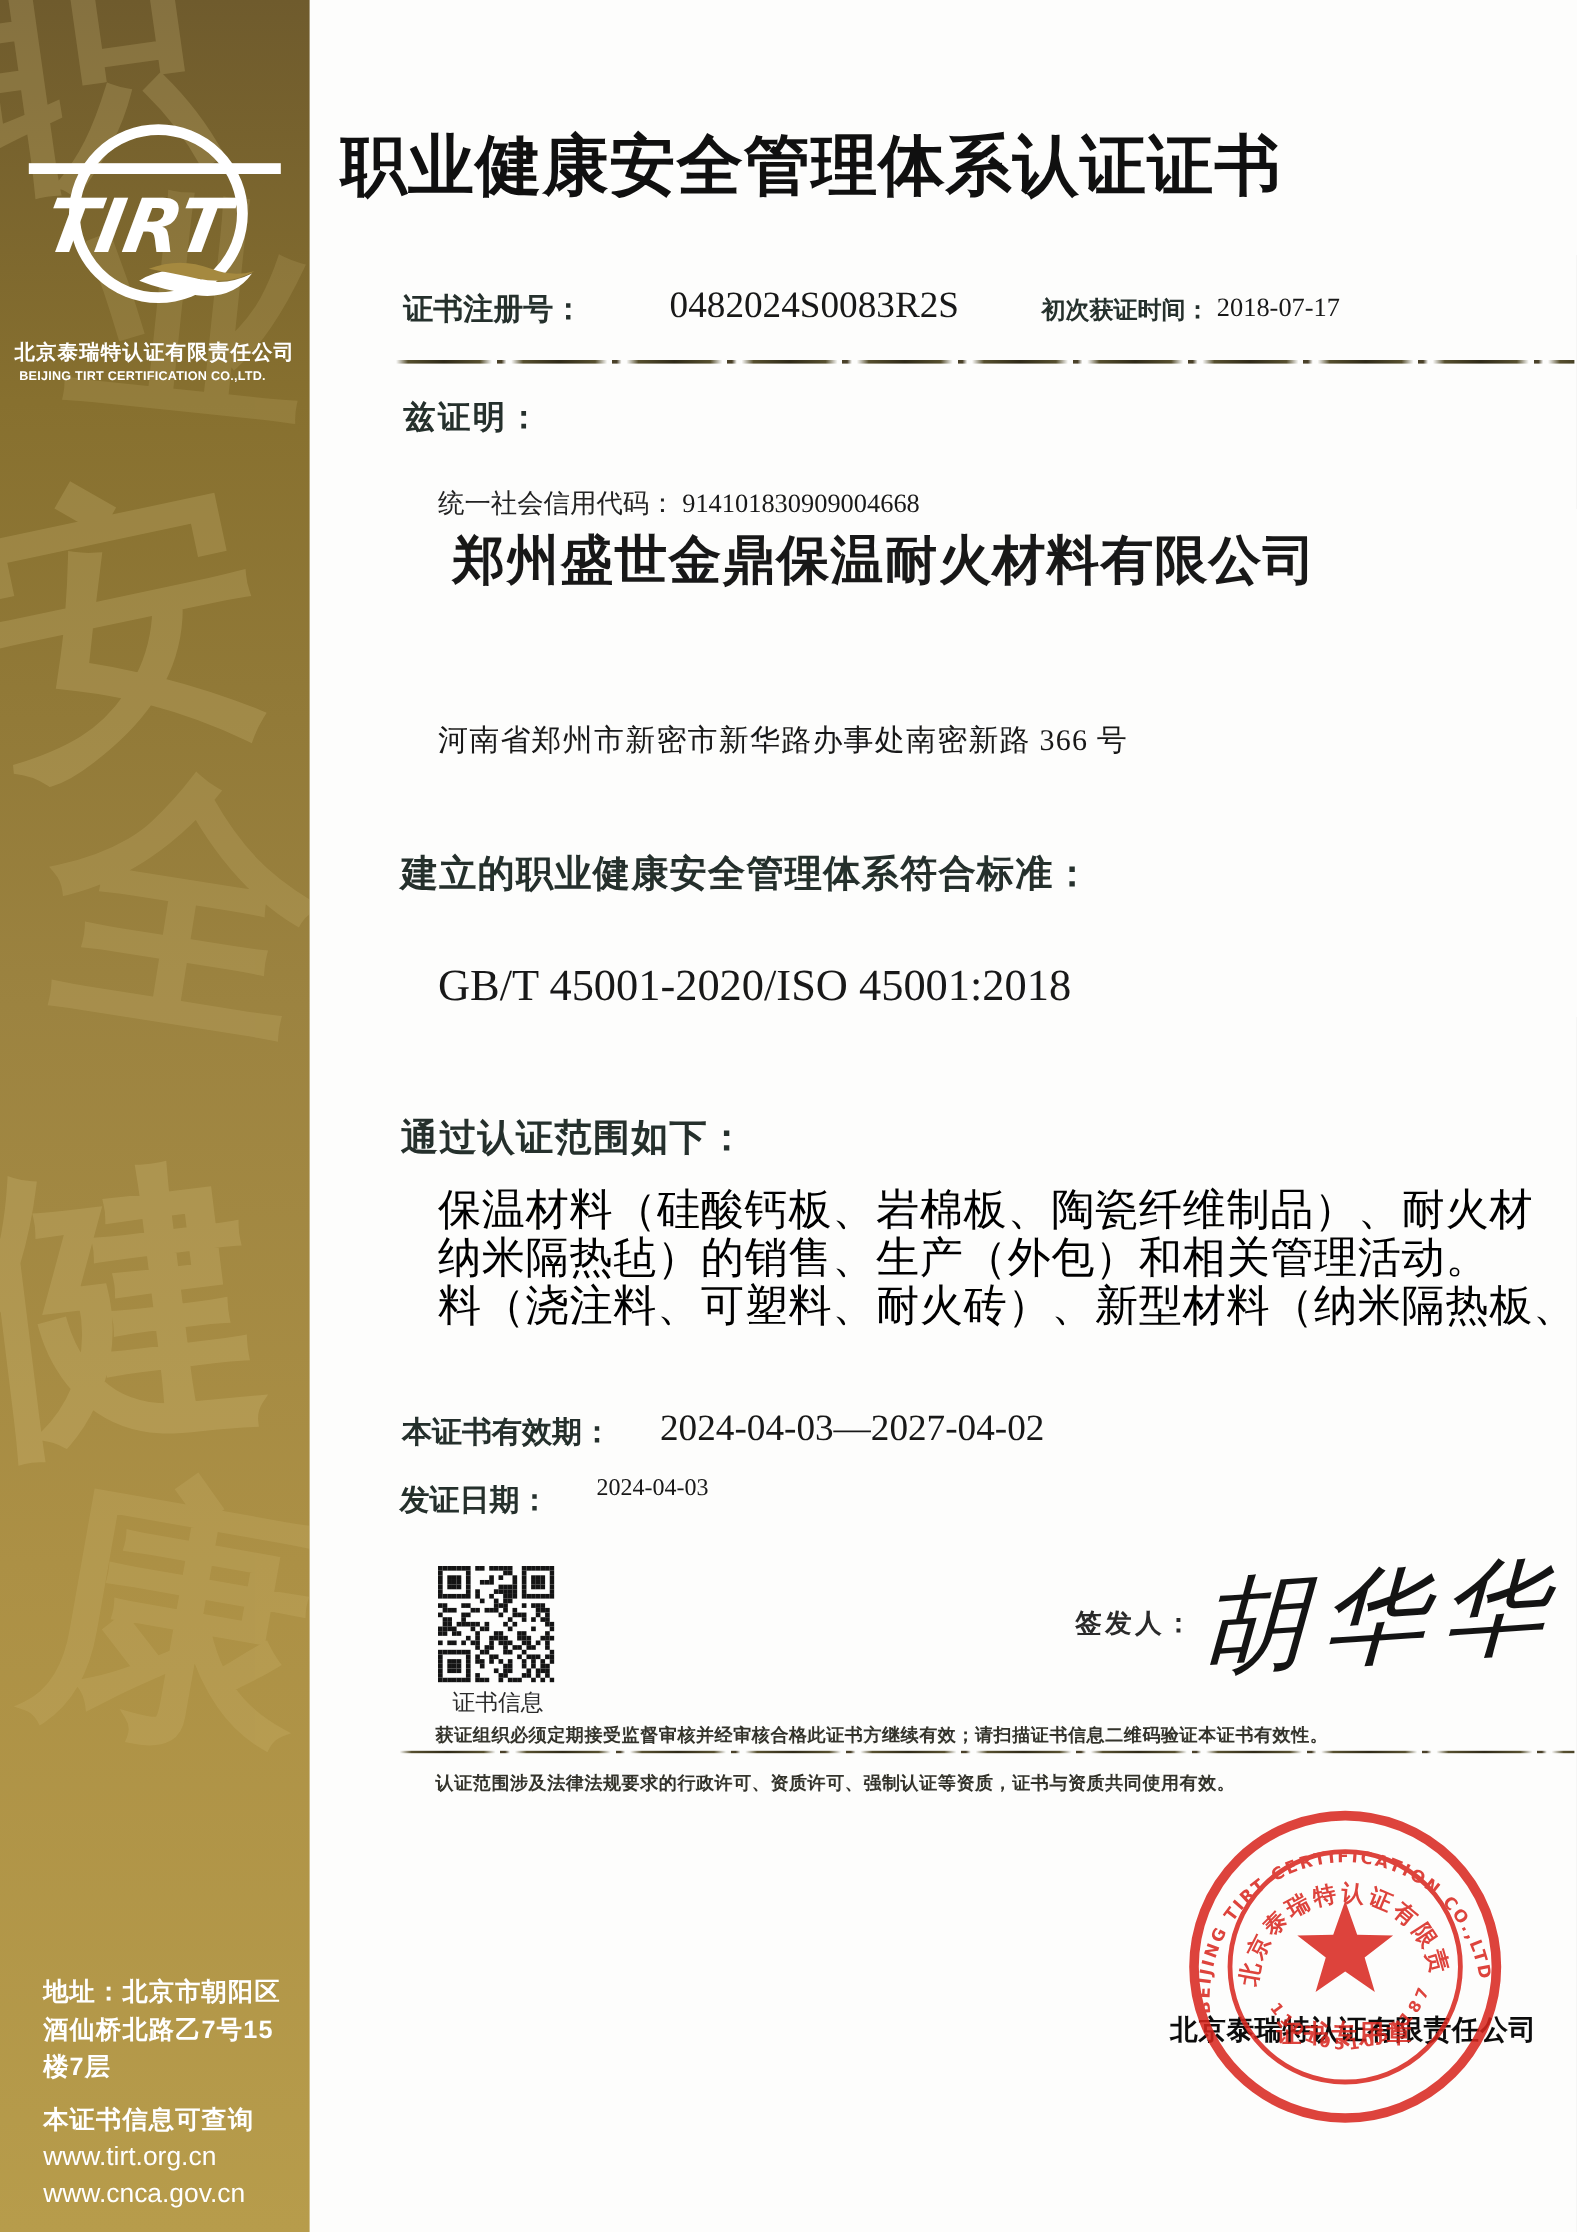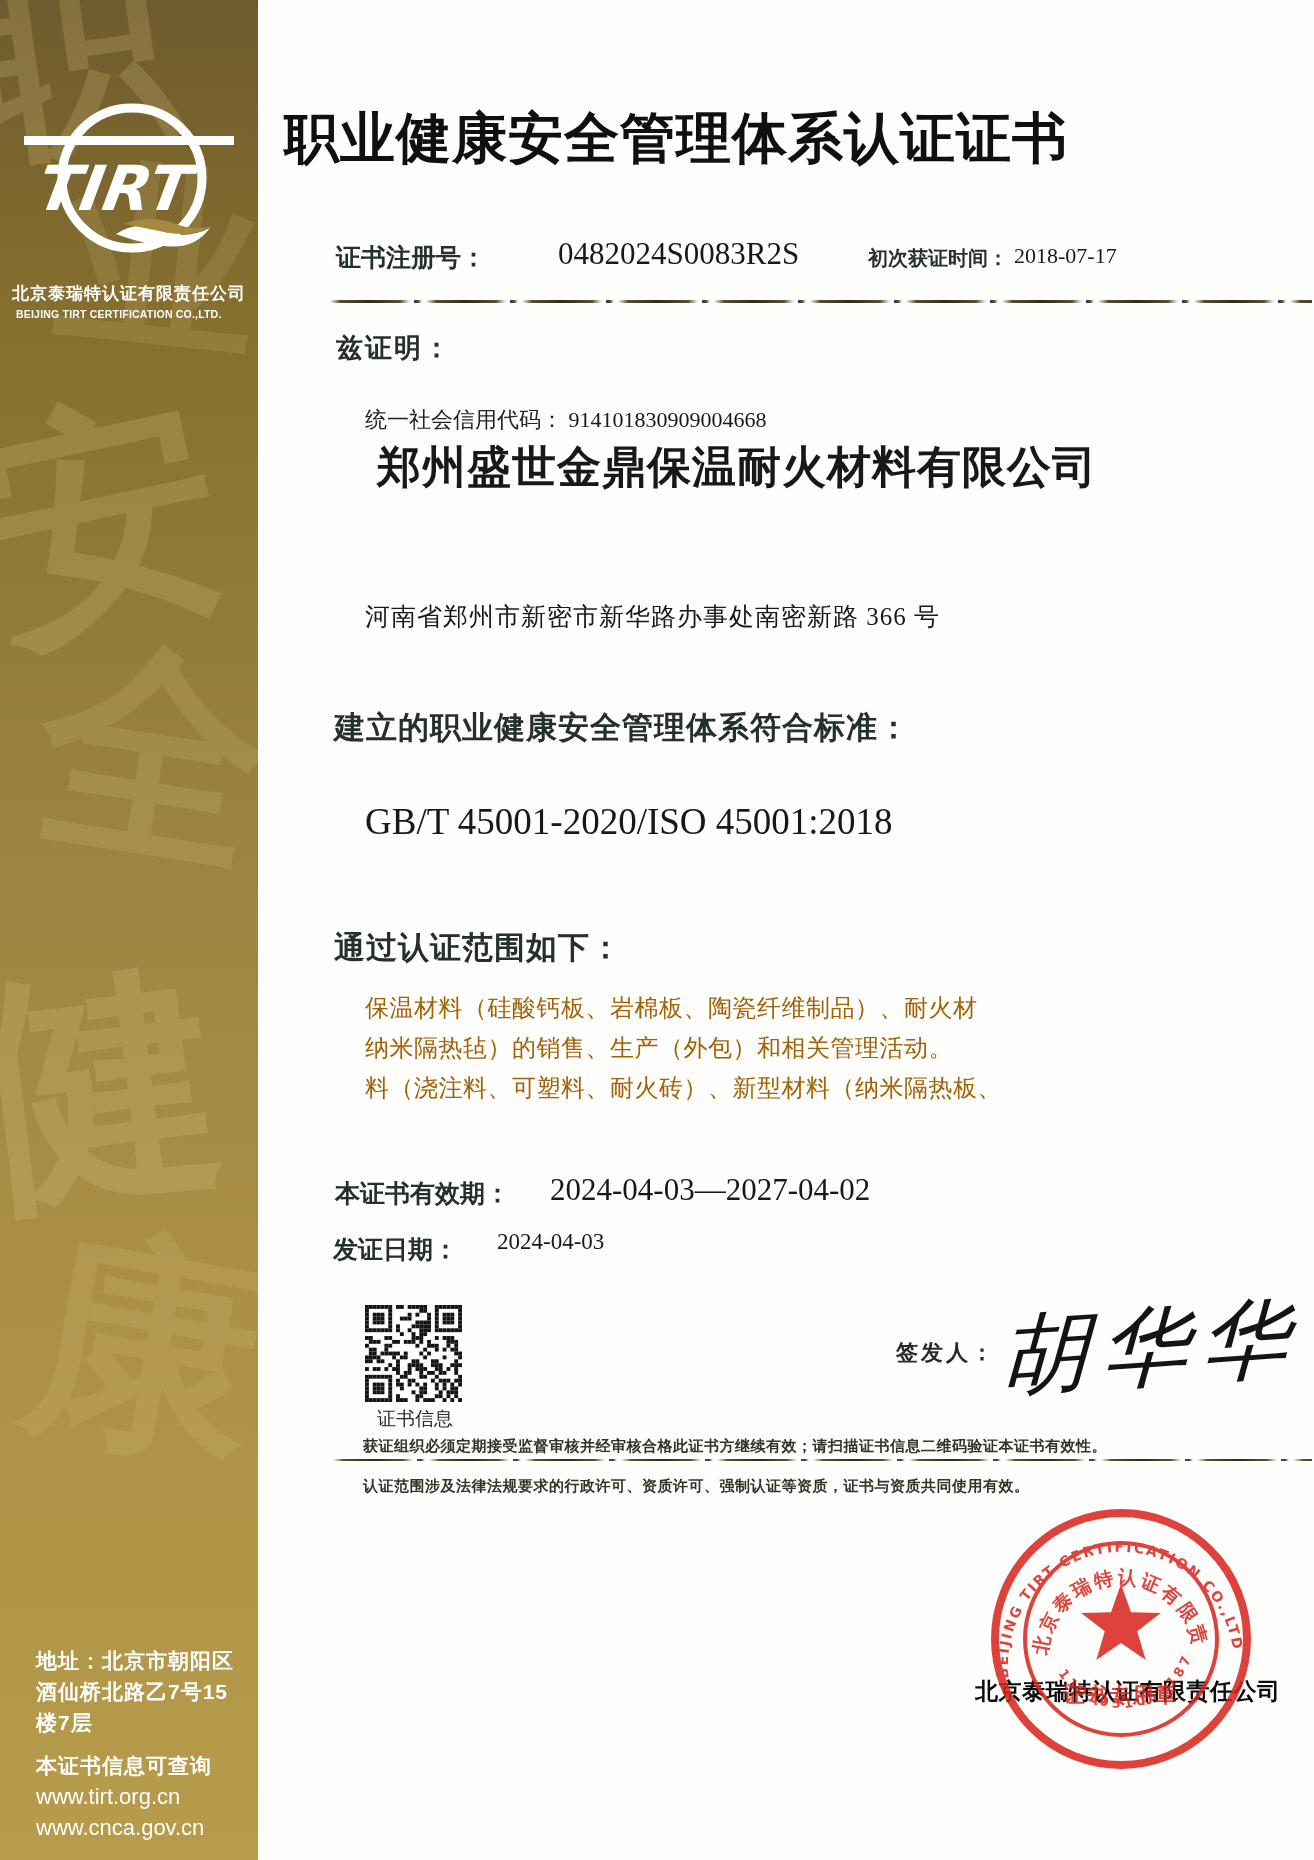--- a/index.html
+++ b/index.html
@@ -37,26 +37,26 @@
   .div1{left:330px;top:300px;width:982px;}
   .div2{left:333px;top:1459px;width:979px;height:2px;}
   .certify{position:absolute;left:336px;top:330px;font-size:27px;letter-spacing:2px;}
   .credit{position:absolute;left:365px;top:405px;font-size:22px;}
   .credit .cc-label{font-family:"Liberation Serif",serif;color:#222;}
   .company{position:absolute;left:377px;top:438px;font-size:44px;font-weight:bold;letter-spacing:1px;}
   .address{position:absolute;left:365px;top:600px;font-size:25px;letter-spacing:1px;}
   .std-head{position:absolute;left:334px;top:707px;font-size:31px;letter-spacing:1px;}
   .std-val{position:absolute;left:365px;top:800px;font-size:37px;}
   .scope-head{position:absolute;left:334px;top:883px;font-size:31px;letter-spacing:1px;margin-top:44px;}
-  .scope{position:absolute;left:365px;top:988px;font-size:24px;line-height:40px;
-         font-family:"Liberation Serif",serif;color:#a16207;letter-spacing:.5px;white-space:nowrap;}
+  .scope{position:absolute;left:365px;top:988px;font-size:36px;line-height:40px;
+         font-family:"Liberation Serif",serif;color:#000000;letter-spacing:.5px;white-space:nowrap;}
   .valid-label{position:absolute;left:335px;top:1177px;font-size:25px;}
   .valid-value{position:absolute;left:550px;top:1172px;font-size:31px;}
   .issue-label{position:absolute;left:333px;top:1233px;font-size:25px;}
-  .issue-value{position:absolute;left:497px;top:1229px;font-size:23px;text-align:center;}
+  .issue-value{position:absolute;left:497px;top:1229px;font-size:20px;text-align:center;}
   .qr{position:absolute;left:365px;top:1305px;width:97px;height:97px;}
   .qr-caption{position:absolute;left:377px;top:1406px;width:97px;text-align:left;font-size:19px;
               font-family:Liberation Serif, serif;color:#2a2a2a;white-space:nowrap;}
   .note{position:absolute;left:363px;font-size:15px;color:#33332b;font-weight:bold;
         letter-spacing:.5px;white-space:nowrap;}
   .note1{top:1437px;}
   .note2{top:1477px;}
   .signer{position:absolute;left:896px;top:1338px;font-size:22px;font-weight:bold;color:#2a2a2a;
           letter-spacing:3px;white-space:nowrap;}
   .signature{position:absolute;left:1000px;top:1288px;font-size:88px;color:#141414;

